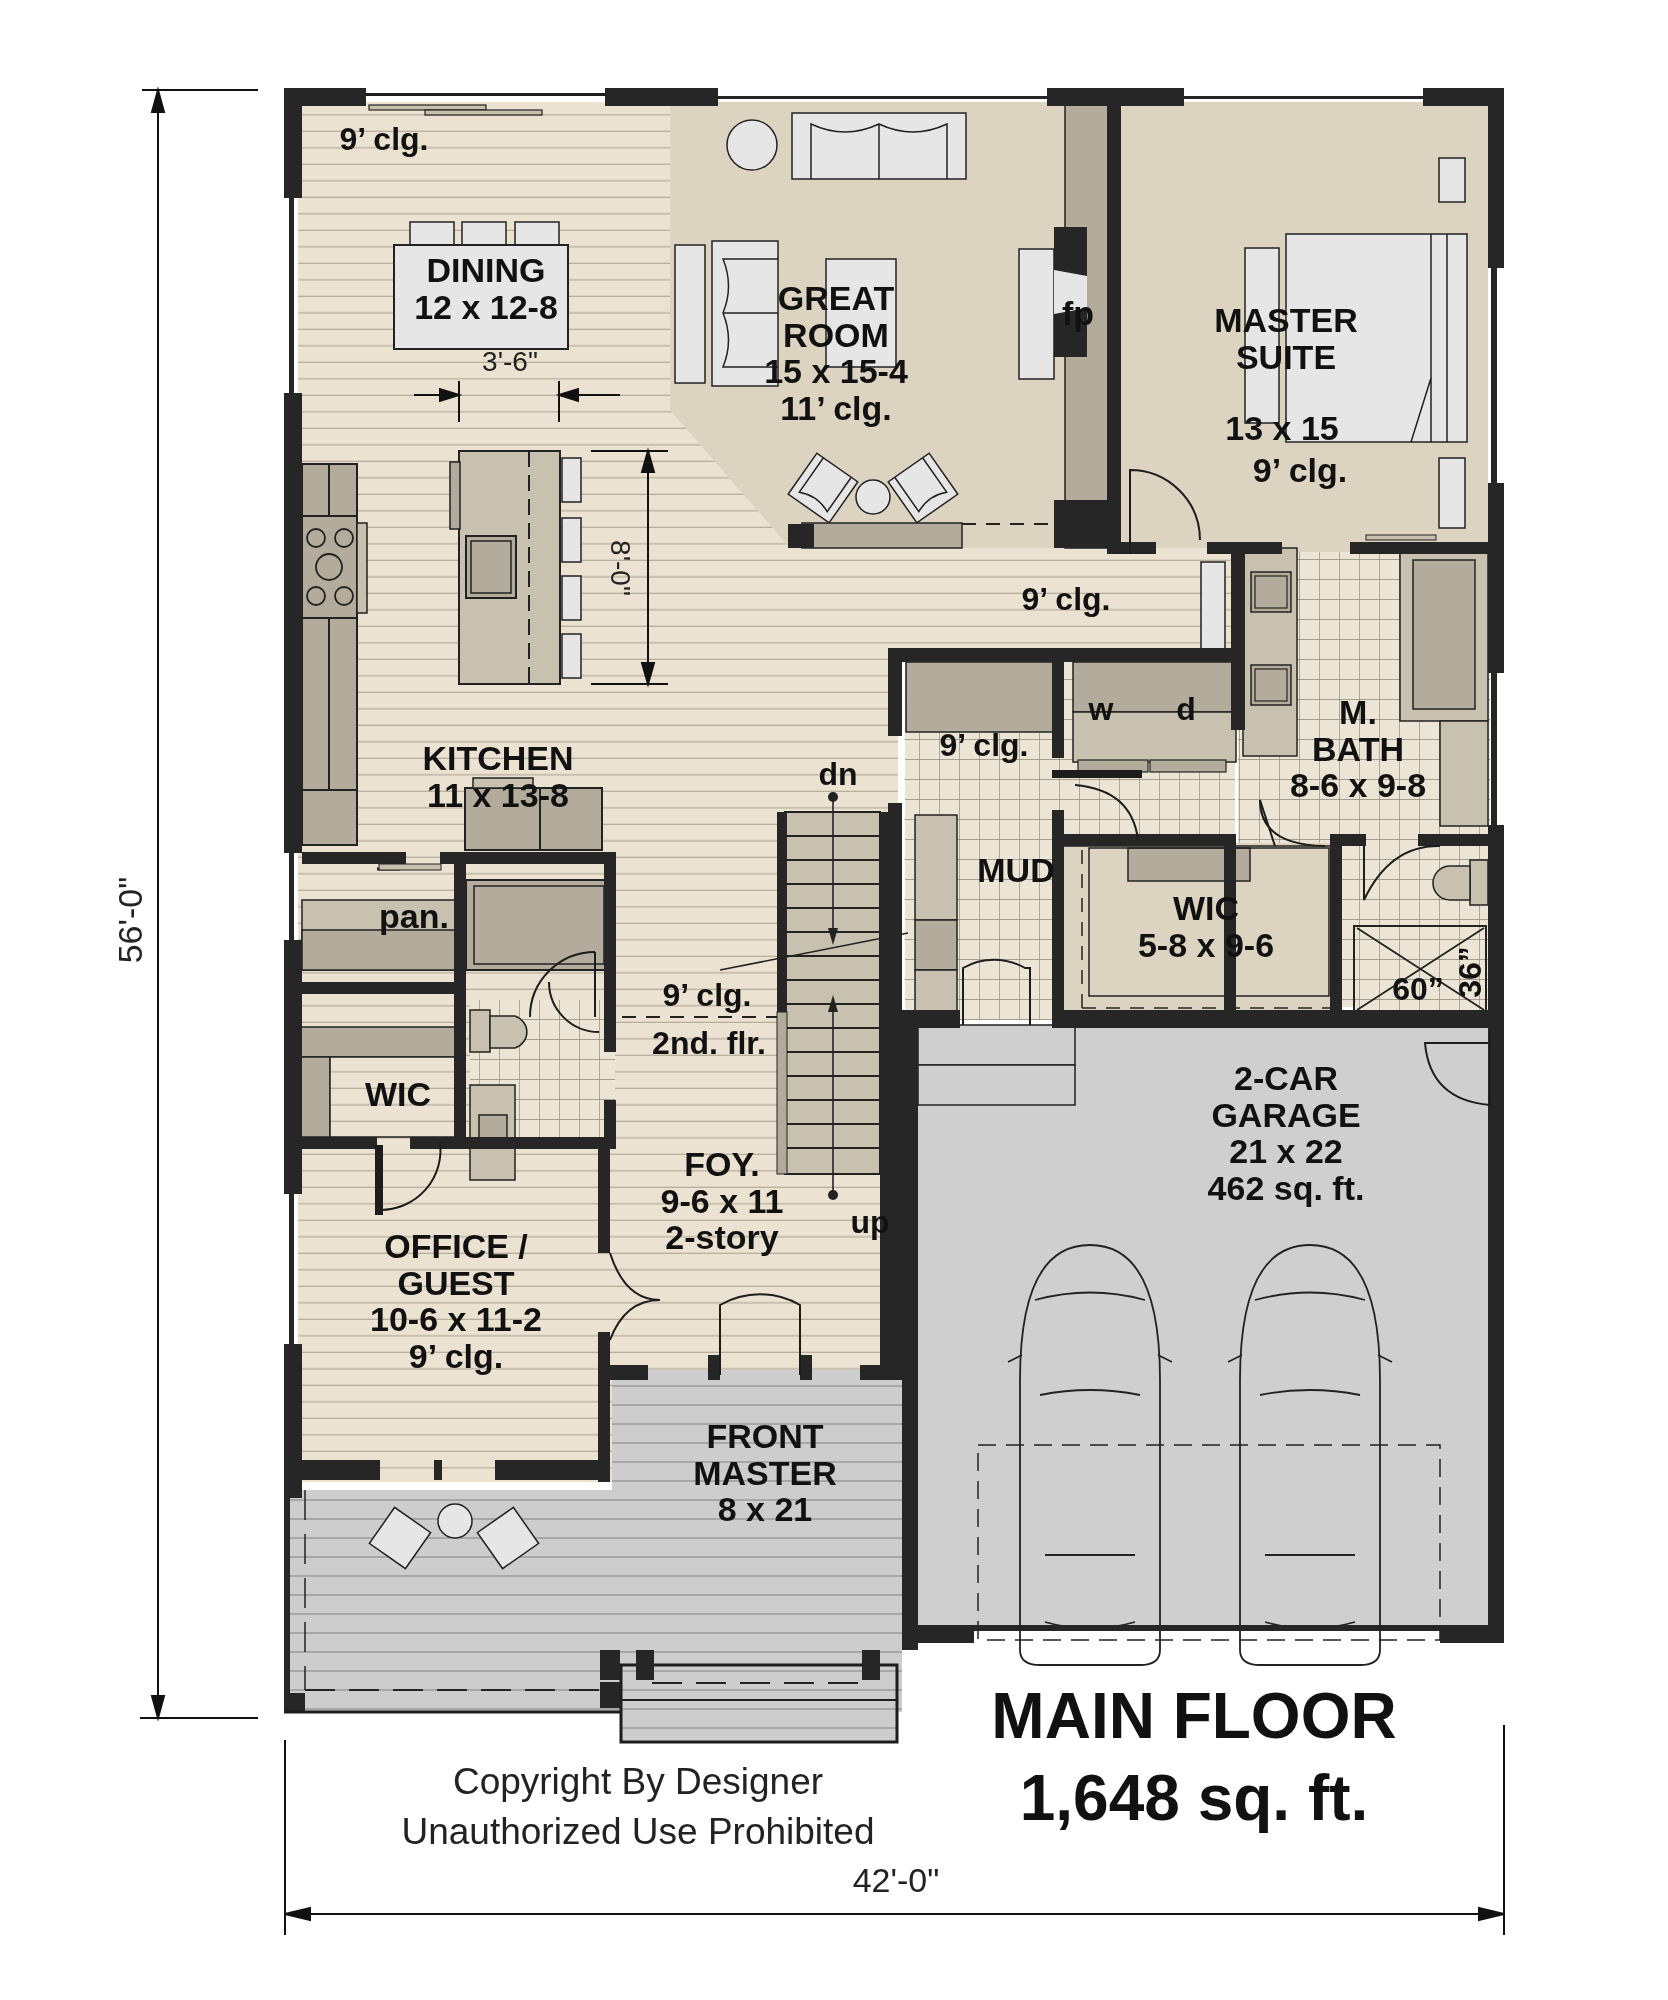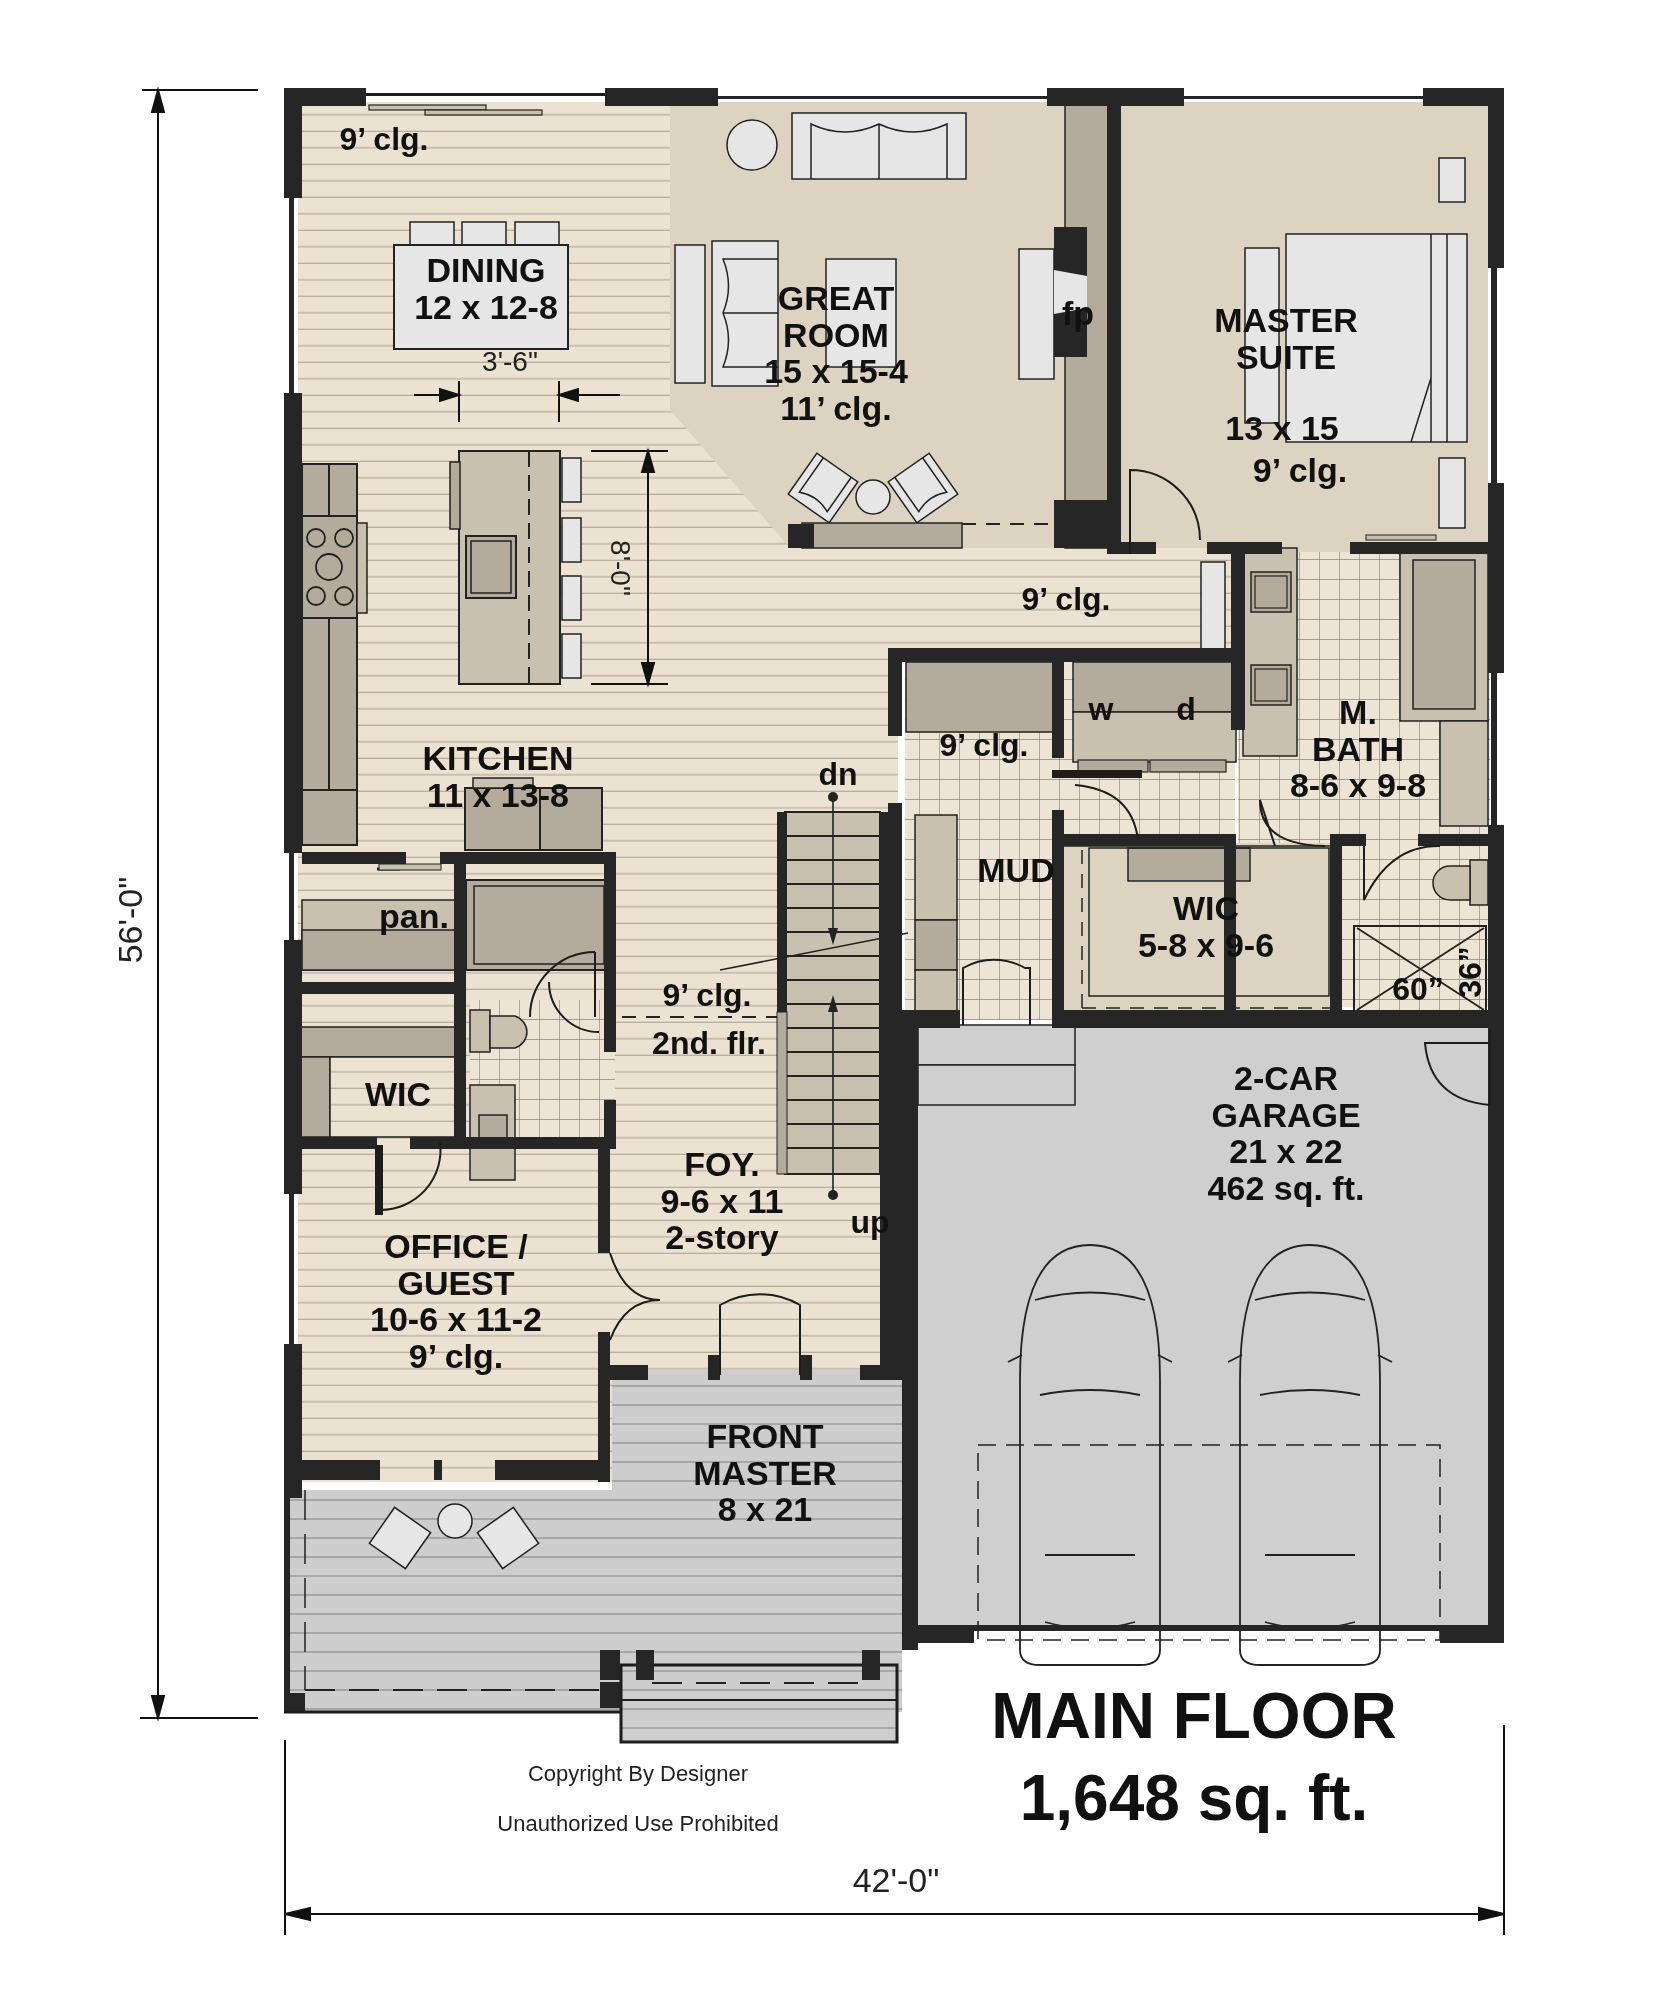--- a/index.html
+++ b/index.html
@@ -3,21 +3,21 @@
 <meta charset="utf-8">
 <style>
   html, body { margin:0; padding:0; background:#ffffff; }
   body { width:1668px; height:2000px; position:relative; overflow:hidden; font-family:"Liberation Sans", sans-serif; }
   #plan { position:absolute; left:0; top:0; width:1668px; height:2000px; }
   .lbl { position:absolute; font-family:"Liberation Sans", sans-serif; font-weight:bold; color:#111; text-align:center; line-height:1.08; white-space:nowrap; transform:translate(-50%,0); }
   .lbl span { display:block; }
   .l32 { font-size:34px; }
   .l30 { font-size:32px; }
   .title { font-size:64px; font-weight:bold; }
-  .copy { font-size:22px; font-weight:normal; color:#222; }
+  .copy { font-size:37px; font-weight:normal; color:#222; }
   .dim { font-size:34px; font-weight:normal; color:#222; }
   .vert { transform:translate(-50%,-50%) rotate(-90deg); }
   .rot90 { transform:translate(-50%,-50%) rotate(90deg); }
 </style>
 </head>
 <body>
 
 <svg id="plan" viewBox="0 0 1668 2000" xmlns="http://www.w3.org/2000/svg">
   <defs>
     <pattern id="wood" width="20" height="16.5" patternUnits="userSpaceOnUse">

